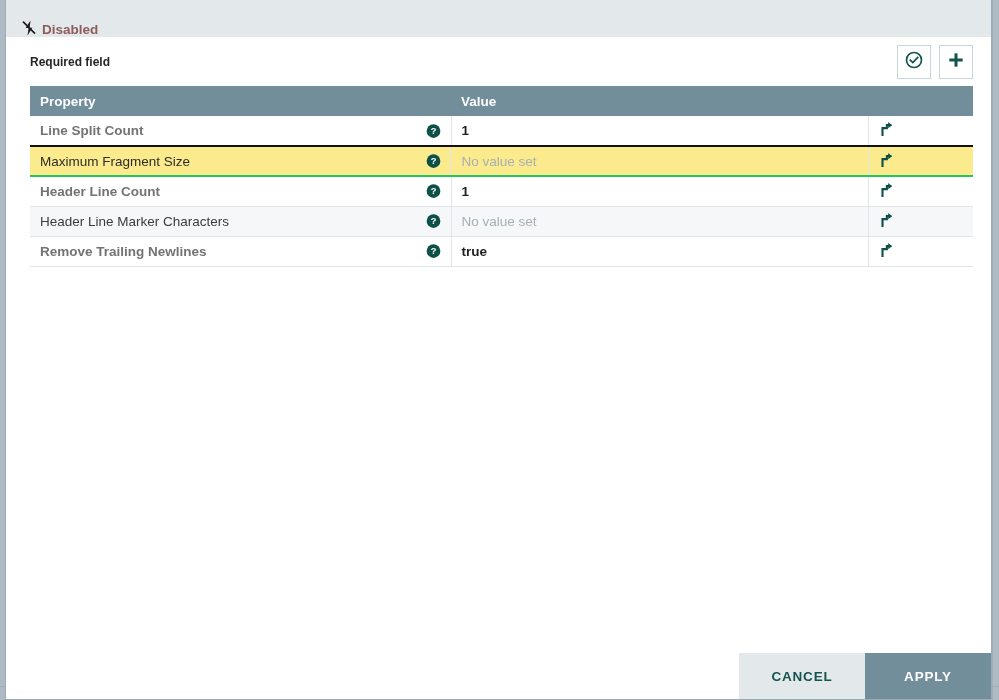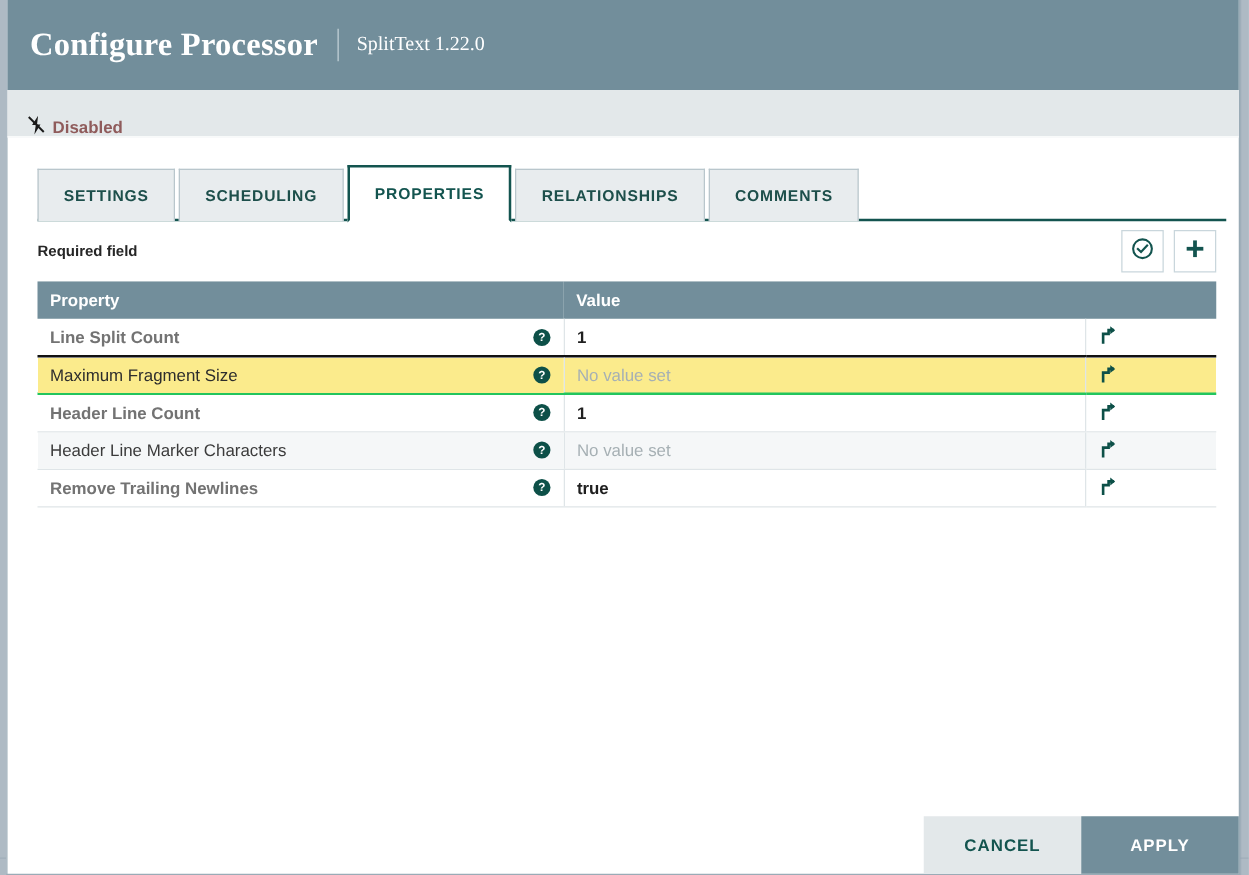--- a/index.html
+++ b/index.html
@@ -264,46 +264,31 @@
 
 <div id="page">
 
   <div class="backdrop">
     <div class="backdrop-line" style="left:0;top:686px;width:999px;height:1px;"></div>
     <div class="backdrop-line" style="left:992px;top:0;width:1px;height:700px;"></div>
   </div>
 
   <div class="dialog">
 
-    <div class="dlg-header">
-      <span class="dlg-title">Configure Processor</span>
-      <span class="dlg-sep"></span>
-      <span class="dlg-subtitle">SplitText 1.22.0</span>
-    </div>
 
     <div class="status-bar">
       <span class="status-icon">
         <svg width="18" height="18" viewBox="0 0 24 24">
           <path d="M14 2 L7.5 12 L11.5 12 L10 22 L16.5 11.5 L12.8 11.5 Z" fill="#1a1a1a"></path>
           <line x1="4" y1="3.5" x2="20" y2="19.5" stroke="#1a1a1a" stroke-width="2.1"></line>
         </svg>
       </span>
       <span class="status-text">Disabled</span>
     </div>
 
-    <div class="tabs-wrap">
-      <div class="tabs">
-        <div class="tab">SETTINGS</div>
-        <div class="tab">SCHEDULING</div>
-        <div class="tab active">PROPERTIES</div>
-        <div class="tab">RELATIONSHIPS</div>
-        <div class="tab">COMMENTS</div>
-      </div>
-      <div class="tabs-underline"></div>
-    </div>
 
     <div class="toolbar">
       <span class="required-label">Required field</span>
       <span class="toolbar-spacer"></span>
       <div class="icon-btn">
         <span>
           <svg width="20" height="20" viewBox="0 0 24 24">
             <circle cx="12" cy="12" r="9" fill="none" stroke="#13544f" stroke-width="2"></circle>
             <path d="M7.6 12.2 L10.6 15.1 L16.4 8.9" fill="none" stroke="#13544f" stroke-width="2.1" stroke-linecap="square"></path>
           </svg>

